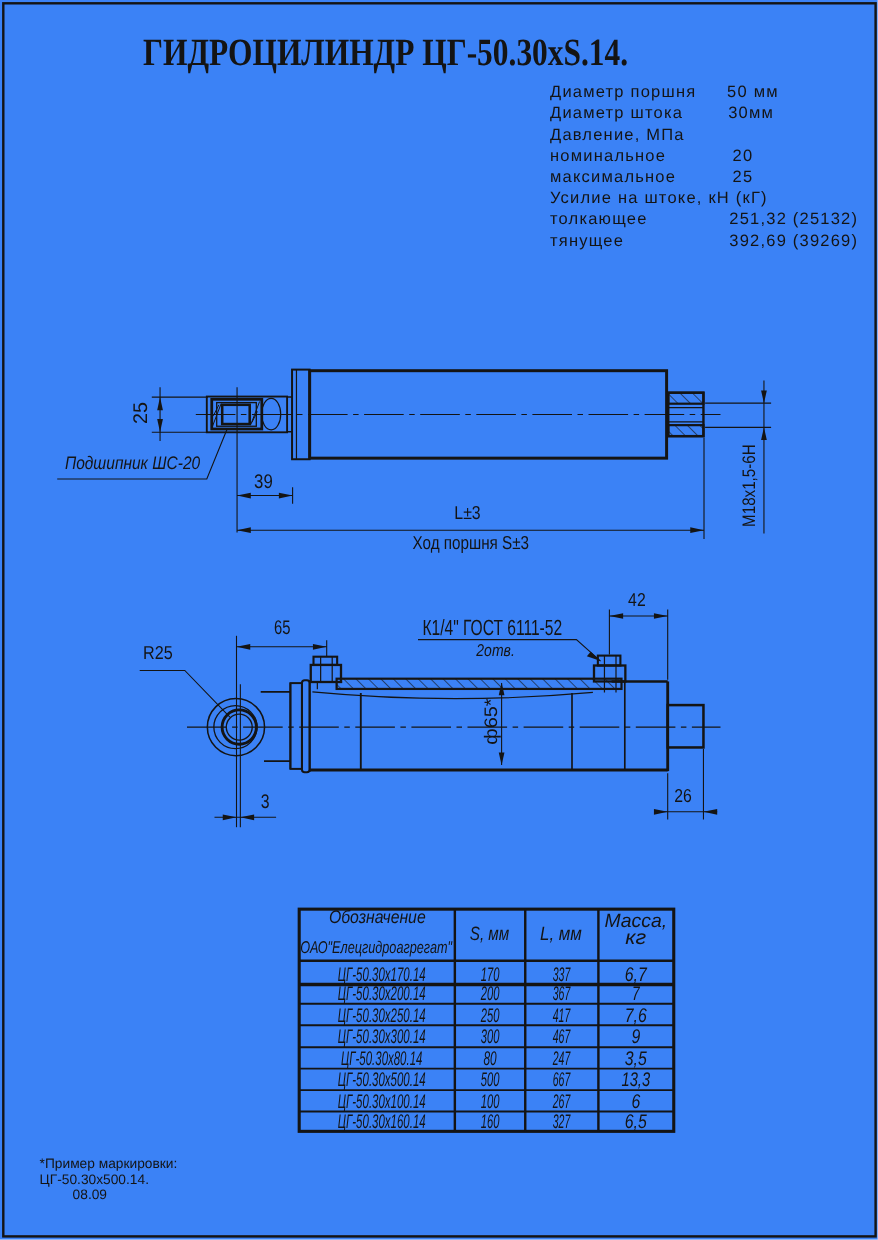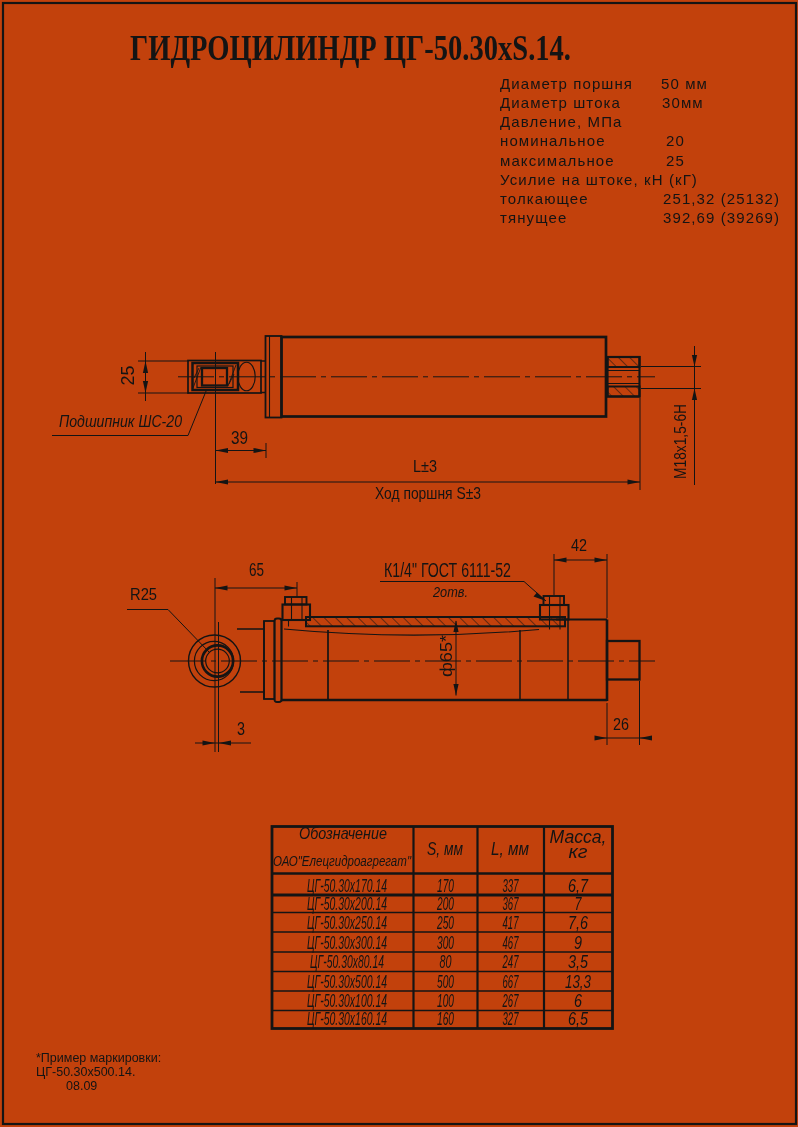--- a/index.html
+++ b/index.html
@@ -1,14 +1,14 @@
 <!DOCTYPE html>
 <html><head><meta charset="utf-8"><style>
 html,body{margin:0;padding:0;background:#fff;}
-#page{position:relative;width:798px;height:1127px;background:#c2410c;overflow:hidden;font-family:"Liberation Sans",sans-serif;}
+#page{position:relative;width:798px;height:1127px;background:#3b82f6;overflow:hidden;font-family:"Liberation Sans",sans-serif;}
 text{fill:#141414;font-family:"Liberation Sans",sans-serif;}
 .it{font-style:italic;}
 </style></head>
 <body>
 <div id="page">
 <svg width="798" height="1127" viewBox="0 0 798 1127">
 <defs>
 <pattern id="h1" patternUnits="userSpaceOnUse" width="8" height="8" patternTransform="rotate(-45)">
 <line x1="0" y1="0" x2="0" y2="8" stroke="#141414" stroke-width="1.1"></line>
 </pattern>

